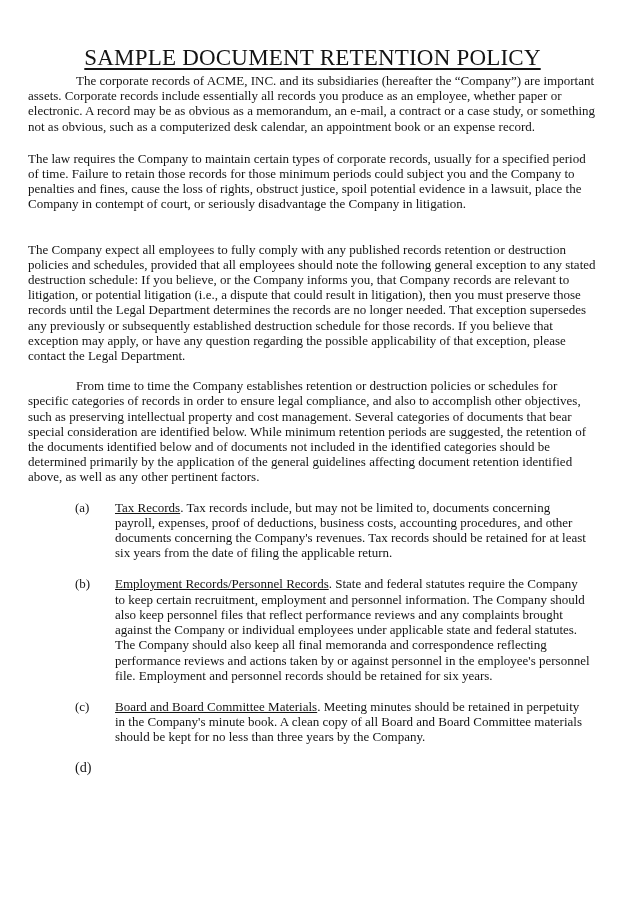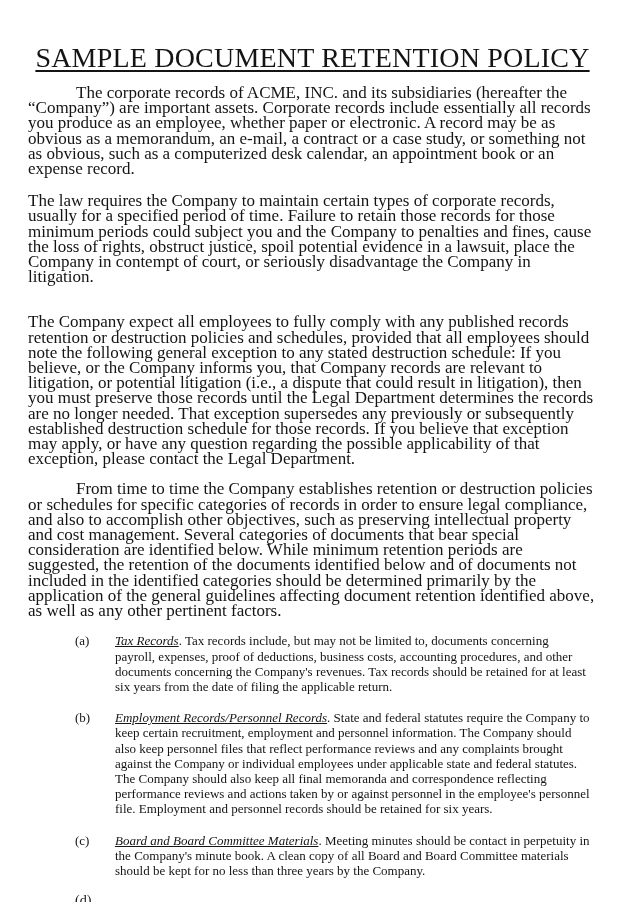--- a/index.html
+++ b/index.html
@@ -16,32 +16,32 @@
     width: 624px;
     height: 902px;
     box-sizing: border-box;
     background: #ffffff;
     color: #141414;
     font-family: "Liberation Serif", "DejaVu Serif", serif;
     padding: 44px 27px 0 28px;
   }
   .doc-title {
     text-align: center;
-    font-size: 28px;
+    font-size: 23px;
     line-height: 27px;
     font-weight: normal;
     letter-spacing: 0.2px;
-    margin: 0 0 14px 0;
+    margin: 0 0 2px 0;
   }
   .doc-title .title-text {
     text-decoration: underline;
     text-underline-offset: 3px;
   }
   .para {
-    font-size: 17px;
+    font-size: 13px;
     line-height: 15.2px;
     margin: 0 0 15px 0;
     text-align: left;
   }
   .para.indented {
     text-indent: 48px;
   }
   .para.p1 { margin-bottom: 17px; }
   .para.p2 { margin-bottom: 10px; }
   .para.p3 { margin-bottom: 15px; margin-top: 30px; }
@@ -59,21 +59,20 @@
   .list-item .label {
     flex: 0 0 40px;
     margin-left: 47px;
   }
   .list-item .item-text {
     flex: 1;
     padding-right: 6px;
   }
   .list-item .heading {
     text-decoration: underline;
-    font-style: italic;
   }
   .list-item.item-c { margin-bottom: 12px; }
   .list-item.item-d {
     font-size: 14.2px;
     line-height: 20px;
     margin-bottom: 0;
   }
 </style>
 </head>
 <body>
@@ -99,21 +98,21 @@
       <span class="item-text"><span class="heading">Tax Records</span><span>. Tax records include, but may not be limited to, documents concerning payroll, expenses, proof of deductions, business costs, accounting procedures, and other documents concerning the Company's revenues. Tax records should be retained for at least six years from the date of filing the applicable return.</span></span>
     </div>
 
     <div class="list-item item-b">
       <span class="label">(b)</span>
       <span class="item-text"><span class="heading">Employment Records/Personnel Records</span><span>. State and federal statutes require the Company to keep certain recruitment, employment and personnel information. The Company should also keep personnel files that reflect performance reviews and any complaints brought against the Company or individual employees under applicable state and federal statutes. The Company should also keep all final memoranda and correspondence reflecting performance reviews and actions taken by or against personnel in the employee's personnel file. Employment and personnel records should be retained for six years.</span></span>
     </div>
 
     <div class="list-item item-c">
       <span class="label">(c)</span>
-      <span class="item-text"><span class="heading">Board and Board Committee Materials</span><span>. Meeting minutes should be contact in perpetuity in the Company's minute book. A clean copy of all Board and Board Committee materials should be kept for no less than three years by the Company.</span></span>
+      <span class="item-text"><span class="heading">Board and Board Committee Materials</span><span>. Meeting minutes should be retained in perpetuity in the Company's minute book. A clean copy of all Board and Board Committee materials should be kept for no less than three years by the Company.</span></span>
     </div>
 
     <div class="list-item item-d">
       <span class="label">(d)</span>
     </div>
 
   </div>
 
 </div>
 

